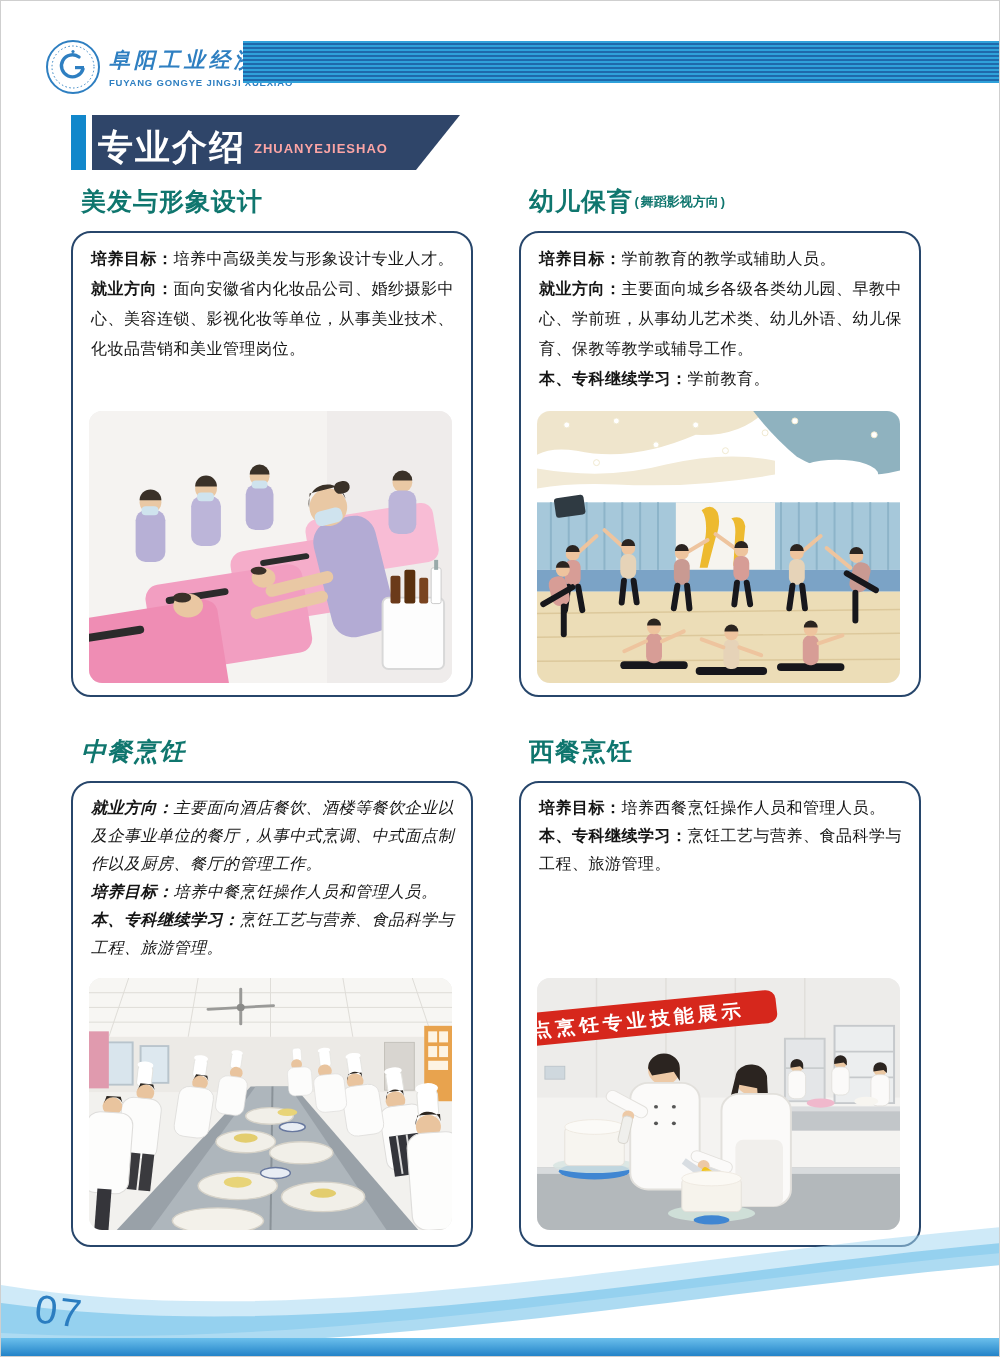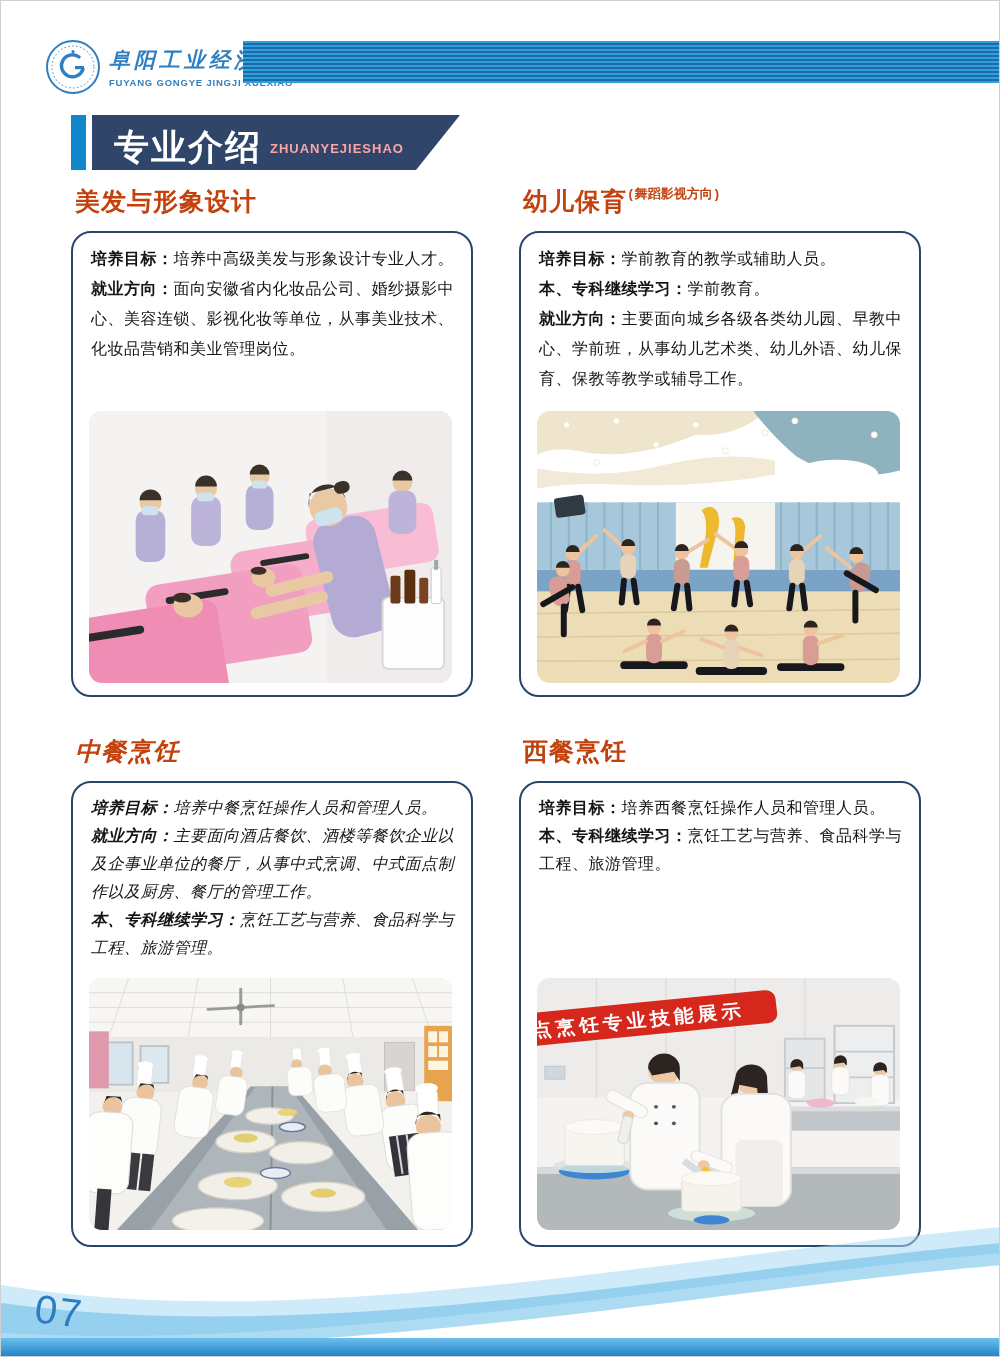--- a/index.html
+++ b/index.html
@@ -13,29 +13,29 @@
   .school-cn{font-family:"DejaVu Serif","Liberation Serif",serif;font-weight:700;font-style:italic;
              font-size:21px;letter-spacing:4px;color:#2e7fc1;white-space:nowrap;}
   .school-en{font-size:9.5px;font-weight:700;letter-spacing:.8px;color:#2e7fc1;margin-top:3px;}
   .stripes{position:absolute;left:242px;top:40px;width:756px;height:42px;
            background:repeating-linear-gradient(180deg,#2fa1da 0 2.4px,#1f69ab 2.4px 4px);}
 
   
   .accent-bar{position:absolute;left:70px;top:114px;width:15px;height:55px;background:#1187cb;}
   .banner{position:absolute;left:91px;top:114px;width:368px;height:55px;background:#2f4569;
           clip-path:polygon(0 0,100% 0,calc(100% - 44px) 100%,0 100%);
-          display:flex;align-items:flex-end;padding:0 0 6px 22px;box-sizing:border-box;}
+          display:flex;align-items:flex-end;padding:0 0 6px 6px;box-sizing:border-box;}
   .banner-title{color:#fff;font-size:35px;font-weight:700;line-height:1;letter-spacing:2px;}
   .banner-sub{color:#fca5a5;font-size:13px;font-weight:700;letter-spacing:1px;margin:0 0 8px 8px;}
 
   
   .section{position:absolute;width:402px;}
   .s0{left:70px;top:184px;} .s1{left:518px;top:184px;}
   .s2{left:70px;top:734px;font-style:italic;} .s3{left:518px;top:734px;}
-  .sec-title{display:flex;align-items:flex-start;margin:0 0 13px 4px;color:#c2410c;}
+  .sec-title{display:flex;align-items:center;margin:0 0 13px 10px;color:#0f766e;}
   .sec-title .main{font-size:25px;font-weight:700;letter-spacing:1px;}
   .sec-title .suffix{font-size:13px;font-weight:700;font-family:Liberation Mono, monospace;}
   .box{position:relative;height:466px;border:2.5px solid #27466b;border-radius:20px;
        box-sizing:border-box;padding:11px 17px 0 18px;background:#fff;}
   .para{margin:0;font-size:16px;line-height:30px;text-align:justify;color:#151515;letter-spacing:.5px;}
   .tight .para{line-height:28px;}
   .para b{font-weight:700;}
   .photo{position:absolute;left:16px;width:363px;border-radius:13px;overflow:hidden;background:#eee;}
   .ph-row1{top:178px;height:272px;}
   .ph-row2{top:195px;height:252px;}
@@ -142,22 +142,22 @@
     </div>
   </div>
 
   <div class="section s1">
     <h2 class="sec-title">
       <span class="main">幼儿保育</span>
       <span class="suffix">(舞蹈影视方向)</span>
     </h2>
     <div class="box">
       <p class="para"><b>培养目标：</b><span>学前教育的教学或辅助人员。</span></p>
+      <p class="para"><b>就业方向：</b><span>主要面向城乡各级各类幼儿园、早教中心、学前班，从事幼儿艺术类、幼儿外语、幼儿保育、保教等教学或辅导工作。</span></p>
       <p class="para"><b>本、专科继续学习：</b><span>学前教育。</span></p>
-      <p class="para"><b>就业方向：</b><span>主要面向城乡各级各类幼儿园、早教中心、学前班，从事幼儿艺术类、幼儿外语、幼儿保育、保教等教学或辅导工作。</span></p>
       <div class="photo ph-row1">
         <svg viewBox="0 0 366 274" preserveAspectRatio="none">
           <rect width="366" height="274" fill="#fdfdfc"></rect>
 
           <path d="M0,0 H366 V92 H0 Z" fill="#ffffff"></path>
           <path d="M0,0 H230 Q205,26 160,24 Q95,52 40,40 Q15,36 0,44 Z" fill="#efe5cc"></path>
           <path d="M0,58 Q70,70 130,54 Q190,40 240,50 L240,64 Q160,78 80,74 Q35,72 0,78 Z" fill="#f2ead6"></path>
           <path d="M218,0 H366 V60 Q310,74 262,46 Q238,26 218,0 Z" fill="#8fb2bf"></path>
           <ellipse cx="302" cy="64" rx="42" ry="15" fill="#ffffff"></ellipse>
           <g fill="#ffffff" stroke="#f0e9d0" stroke-width="1">
@@ -290,22 +290,22 @@
       </div>
     </div>
   </div>
 
   <div class="section s2">
     <h2 class="sec-title">
       <span class="main">中餐烹饪</span>
       <span class="suffix"></span>
     </h2>
     <div class="box tight">
+      <p class="para"><b>就业方向：</b><span>主要面向酒店餐饮、酒楼等餐饮企业以及企事业单位的餐厅，从事中式烹调、中式面点制作以及厨房、餐厅的管理工作。</span></p>
       <p class="para"><b>培养目标：</b><span>培养中餐烹饪操作人员和管理人员。</span></p>
-      <p class="para"><b>就业方向：</b><span>主要面向酒店餐饮、酒楼等餐饮企业以及企事业单位的餐厅，从事中式烹调、中式面点制作以及厨房、餐厅的管理工作。</span></p>
       <p class="para"><b>本、专科继续学习：</b><span>烹饪工艺与营养、食品科学与工程、旅游管理。</span></p>
       <div class="photo ph-row2">
         <svg viewBox="0 0 366 274" preserveAspectRatio="none">
           <rect width="366" height="274" fill="#f2f1ee"></rect>
 
           <rect width="366" height="64" fill="#f7f6f3"></rect>
           <g stroke="#dddbd6" stroke-width="1">
             <line x1="0" y1="16" x2="366" y2="16"></line>
               <line x1="0" y1="32" x2="366" y2="32"></line>
             <line x1="0" y1="48" x2="366" y2="48"></line>

